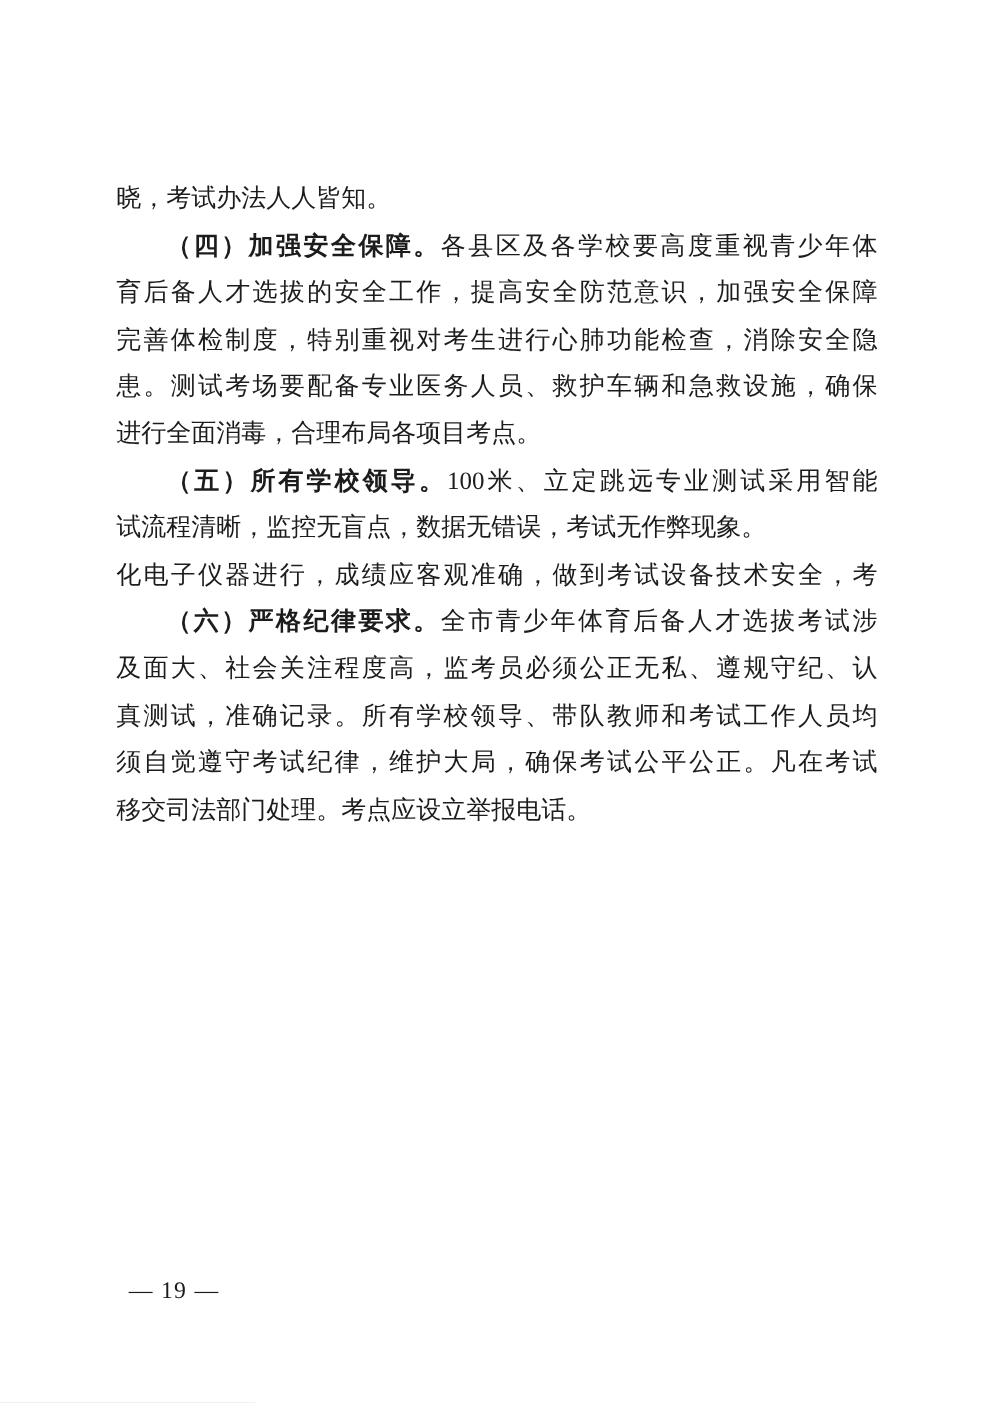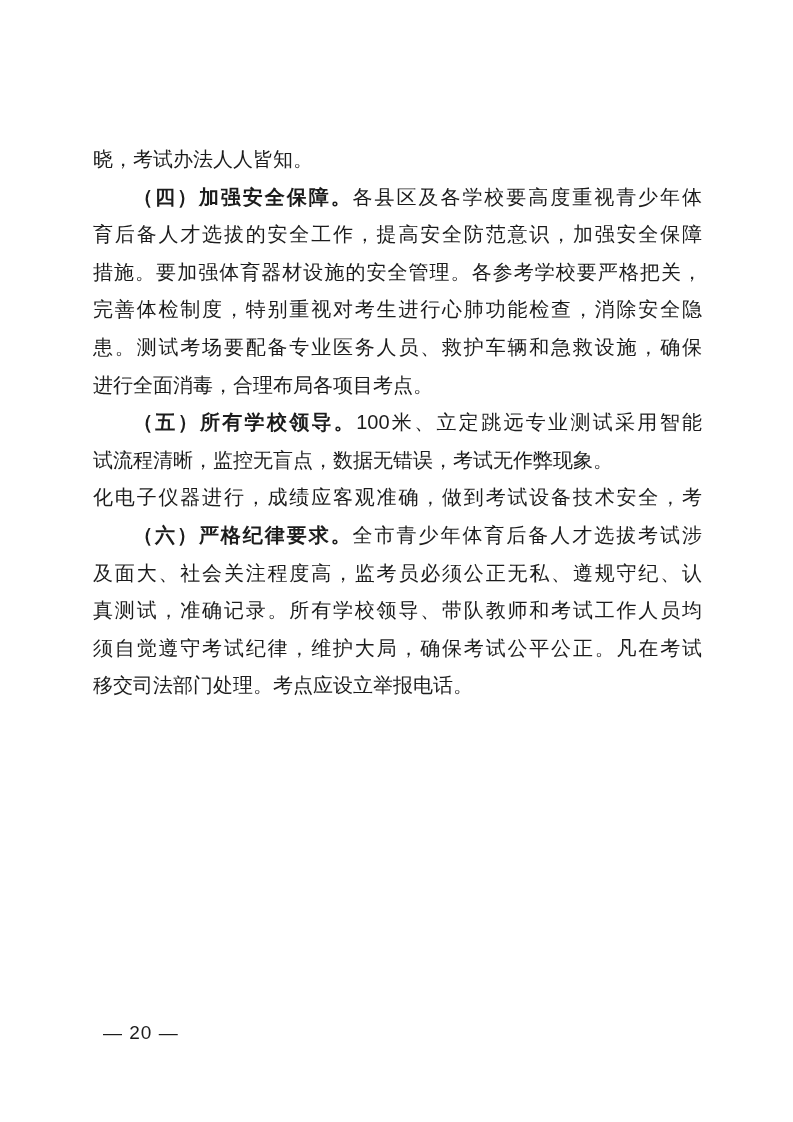--- a/index.html
+++ b/index.html
@@ -3,21 +3,21 @@
 <meta charset="utf-8">
 <style>
   html, body { margin: 0; padding: 0; background: #e8e8e8; }
   .page {
     position: relative;
     width: 793px;
     height: 1122px;
     margin: 0 auto;
     background: #ffffff;
     overflow: hidden;
-    font-family: Liberation Sans, sans-serif;
+    font-family: Liberation Serif, serif;
     color: #1c1c1c;
   }
   .text-block {
     position: absolute;
     top: 141px;
     left: 93px;
     width: 609px;
   }
   .line {
     margin: 0;
@@ -50,27 +50,26 @@
   }
 </style>
 </head>
 <body>
 
 <div class="page">
   <div class="text-block">
     <p class="line last"><b class="lead"></b><span>晓，考试办法人人皆知。</span></p>
     <p class="line indent"><b class="lead">（四）加强安全保障。</b><span>各县区及各学校要高度重视青少年体</span></p>
     <p class="line"><b class="lead"></b><span>育后备人才选拔的安全工作，提高安全防范意识，加强安全保障</span></p>
-    <p class="line"><b class="lead"></b><span>措施。要加强体育器材设施的安全管理。各参考学校要严格把关，</span></p>
     <p class="line"><b class="lead"></b><span>完善体检制度，特别重视对考生进行心肺功能检查，消除安全隐</span></p>
     <p class="line"><b class="lead"></b><span>患。测试考场要配备专业医务人员、救护车辆和急救设施，确保</span></p>
     <p class="line last"><b class="lead"></b><span>进行全面消毒，合理布局各项目考点。</span></p>
     <p class="line indent"><b class="lead">（五）所有学校领导。</b><span>100米、立定跳远专业测试采用智能</span></p>
     <p class="line last"><b class="lead"></b><span>试流程清晰，监控无盲点，数据无错误，考试无作弊现象。</span></p>
     <p class="line"><b class="lead"></b><span>化电子仪器进行，成绩应客观准确，做到考试设备技术安全，考</span></p>
     <p class="line indent"><b class="lead">（六）严格纪律要求。</b><span>全市青少年体育后备人才选拔考试涉</span></p>
     <p class="line"><b class="lead"></b><span>及面大、社会关注程度高，监考员必须公正无私、遵规守纪、认</span></p>
     <p class="line"><b class="lead"></b><span>真测试，准确记录。所有学校领导、带队教师和考试工作人员均</span></p>
     <p class="line"><b class="lead"></b><span>须自觉遵守考试纪律，维护大局，确保考试公平公正。凡在考试</span></p>
     <p class="line last"><b class="lead"></b><span>移交司法部门处理。考点应设立举报电话。</span></p>
   </div>
-  <div class="footer">— 20 —</div>
+  <div class="footer">— 19 —</div>
 </div>
 
 </body></html>

